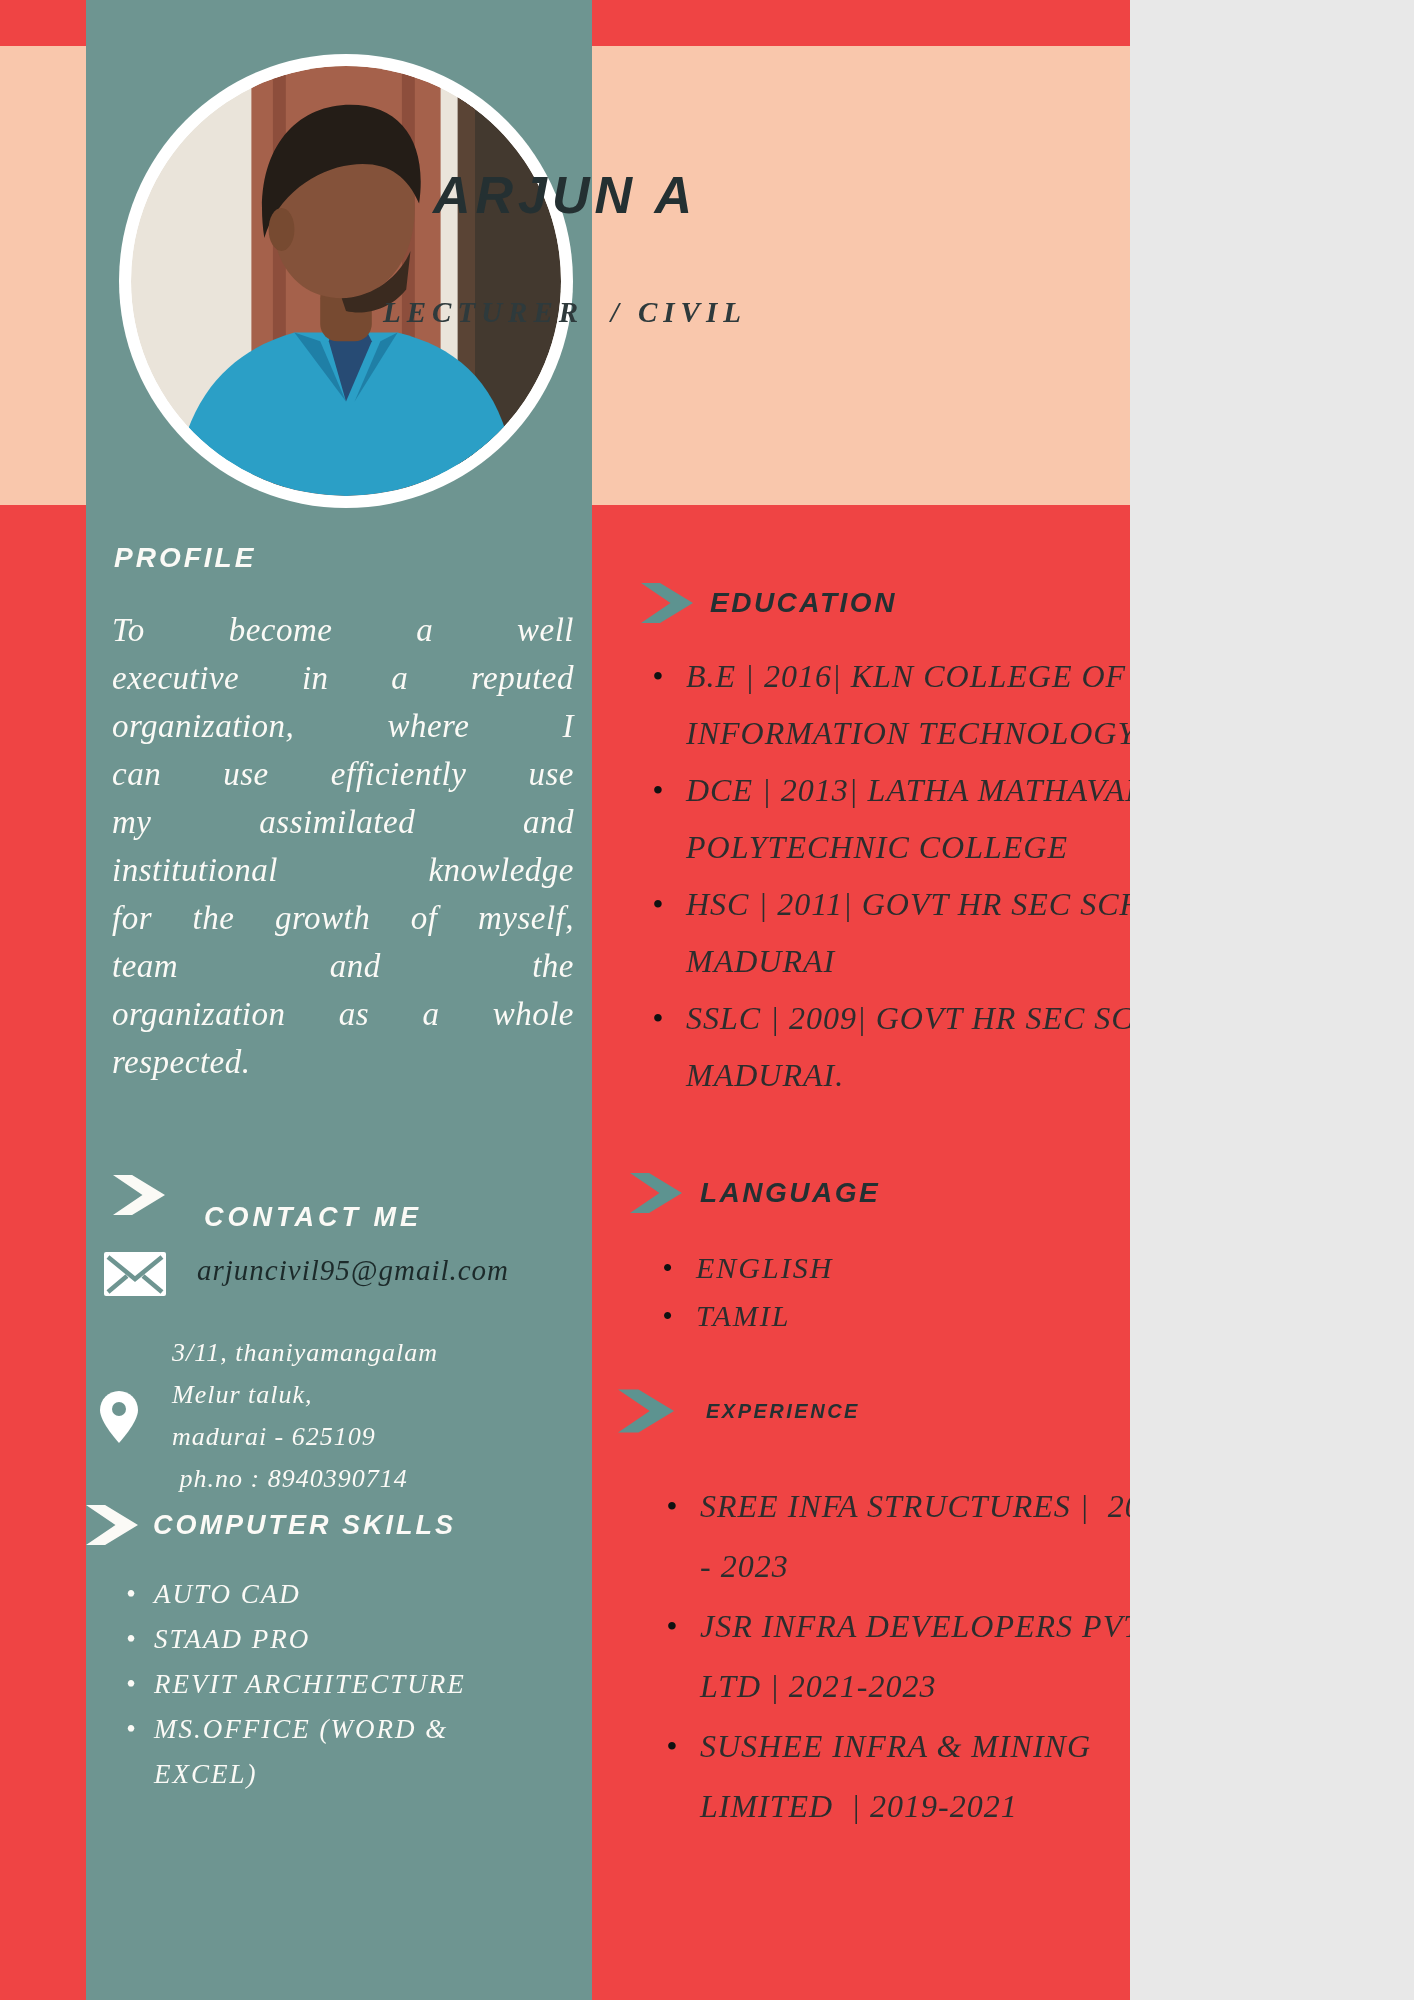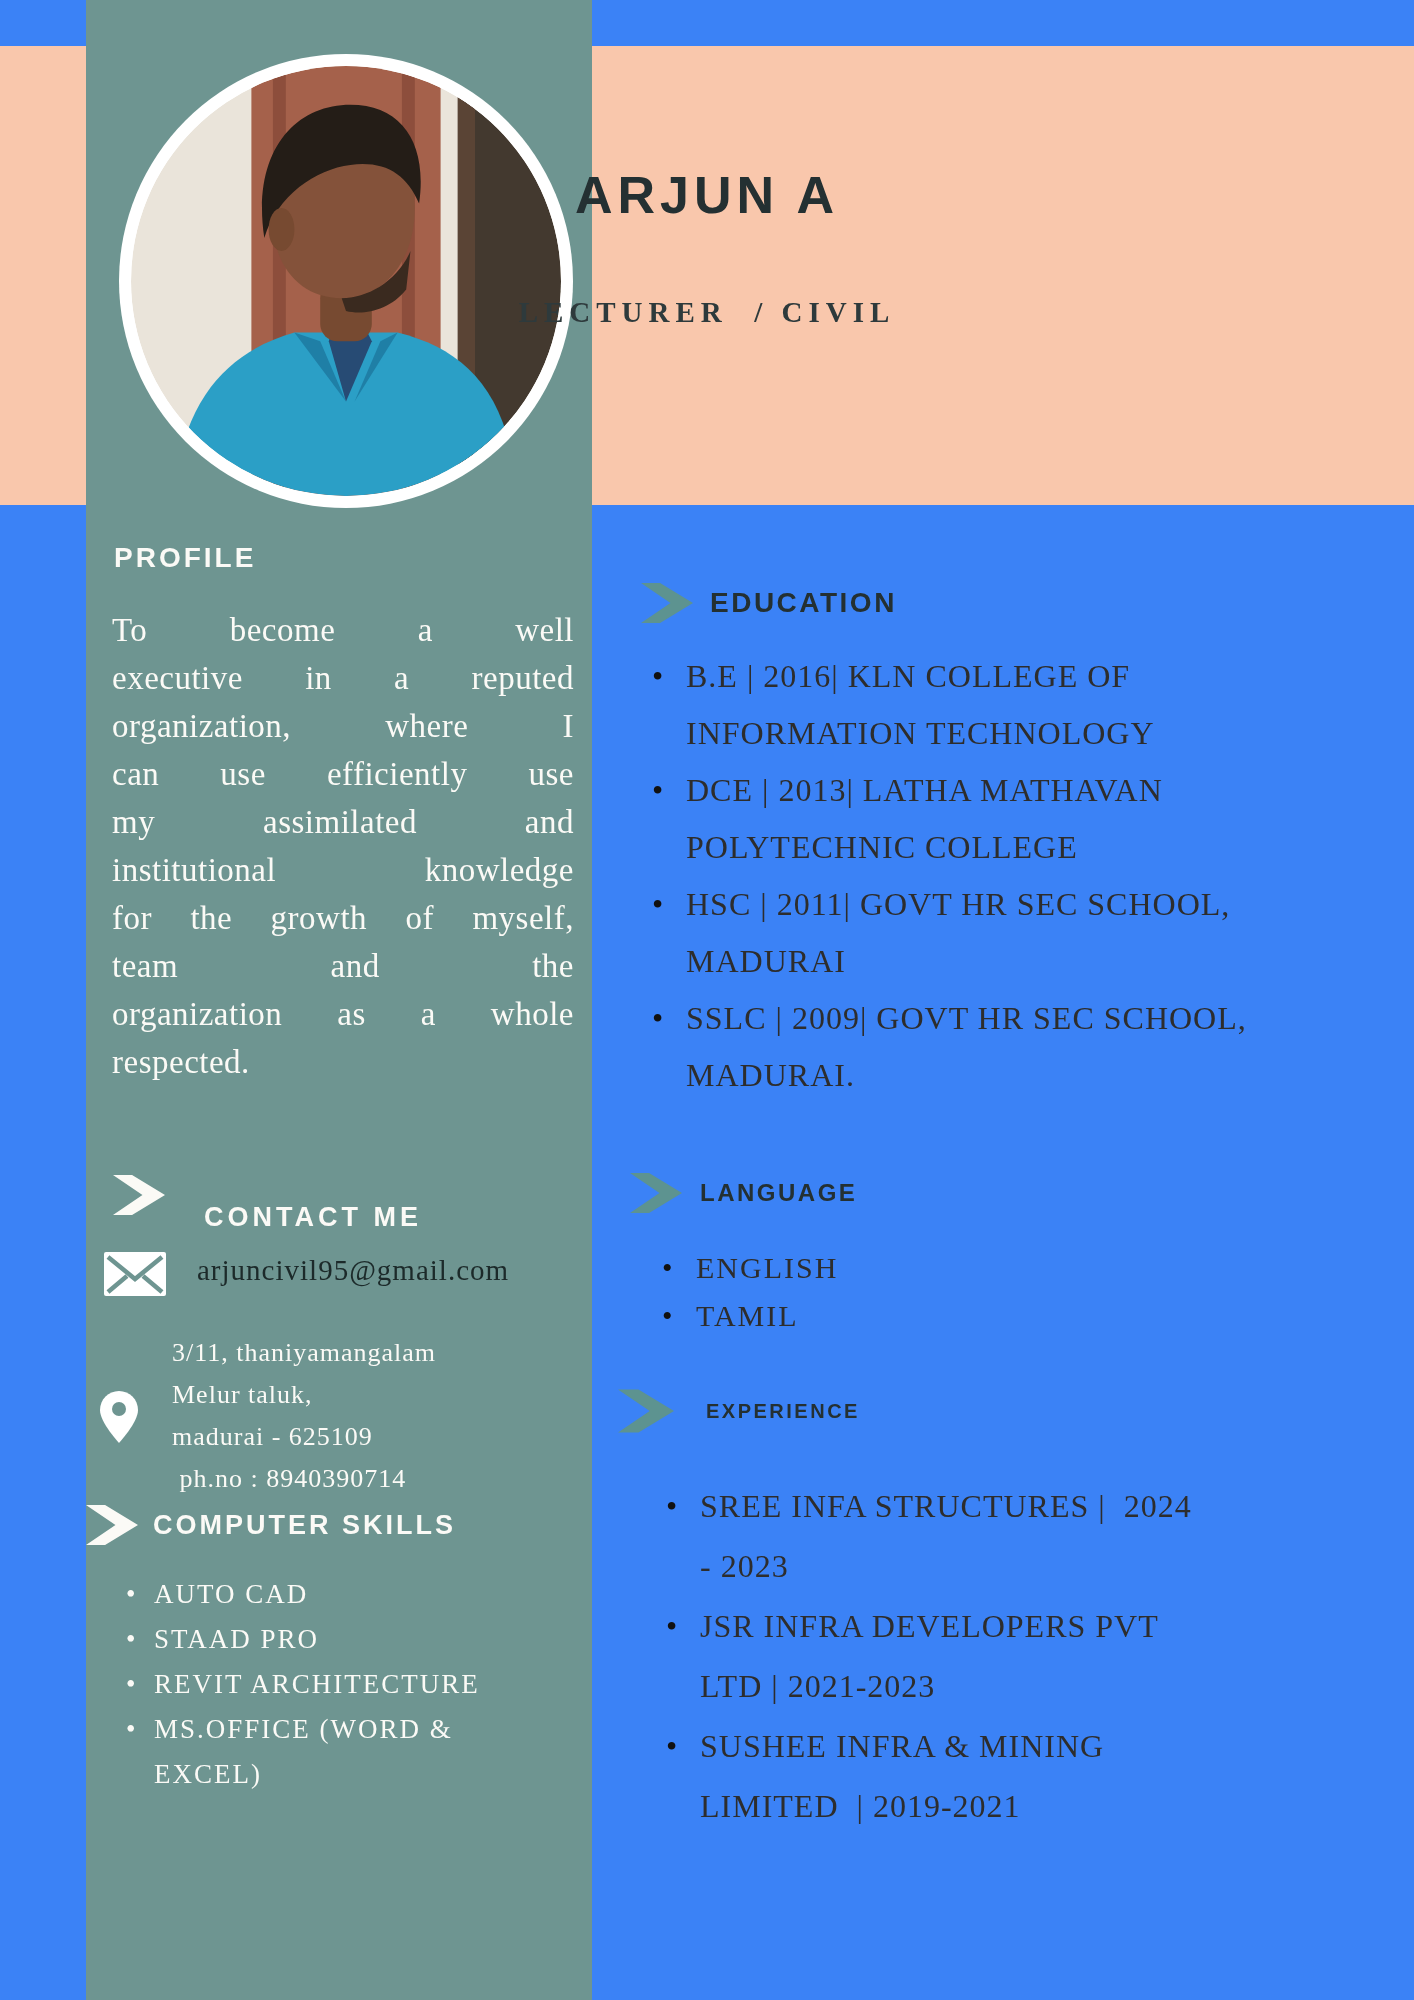--- a/index.html
+++ b/index.html
@@ -1,17 +1,17 @@
 <!DOCTYPE html>
 <html style="--sidebar: #6e9591; --banner: #f9c7ac; --accent: #5d9390; --dark: #243032; --body: #2d2d2d; --light: #fbfaf6;"><head>
 <meta charset="utf-8">
 <style>
   html,body{margin:0;padding:0;background:#e8e8e8;}
-  .page{position:relative;width:1414px;height:2000px;background:#3b82f6;overflow:hidden;
-        font-family:"Liberation Sans",sans-serif;}
+  .page{position:relative;width:1130px;height:2000px;background:#ef4444;overflow:hidden;
+        font-family:"Liberation Sans",sans-serif;font-style:italic;}
   .abs{position:absolute;}
 
   
   .left-strip{left:0;top:46px;width:86px;height:459px;background:var(--banner);}
   .sidebar{left:86px;top:0;width:506px;height:2000px;background:var(--sidebar);}
   .banner{left:592px;top:46px;width:822px;height:459px;background:var(--banner);}
 
   
   .photo-ring{left:119px;top:54px;width:454px;height:454px;border-radius:50%;background:#ffffff;}
   .photo-ring svg{position:absolute;left:12px;top:12px;border-radius:50%;display:block;}
@@ -33,21 +33,21 @@
 
   .profile-heading{left:114px;top:542px;font-size:28px;font-weight:bold;letter-spacing:3px;color:var(--light);}
 
   .contact-heading{left:113px;top:1156px;gap:39px;}
   .contact-heading .h-label{font-size:27px;letter-spacing:4px;margin-top:46px;}
   .skills-heading{left:86px;top:1504px;gap:15px;}
   .skills-heading .h-label{font-size:27px;letter-spacing:3px;}
   .education-heading{left:641px;top:582px;gap:17px;}
   .education-heading .h-label{font-size:28px;letter-spacing:2.5px;}
   .language-heading{left:630px;top:1172px;gap:18px;}
-  .language-heading .h-label{font-size:24px;letter-spacing:2.5px;}
+  .language-heading .h-label{font-size:28px;letter-spacing:2.5px;}
   .experience-heading{left:618px;top:1388px;gap:32px;}
   .experience-heading .h-label{font-size:20px;letter-spacing:2.5px;}
 
   
   .profile-par{left:112px;top:606px;width:462px;font-family:"Liberation Serif",serif;
                font-size:33px;line-height:48px;color:var(--light);letter-spacing:.5px;}
   .profile-par .jline{display:flex;justify-content:space-between;align-items:center;}
   .profile-par .lline{text-align:left;}
 
   

